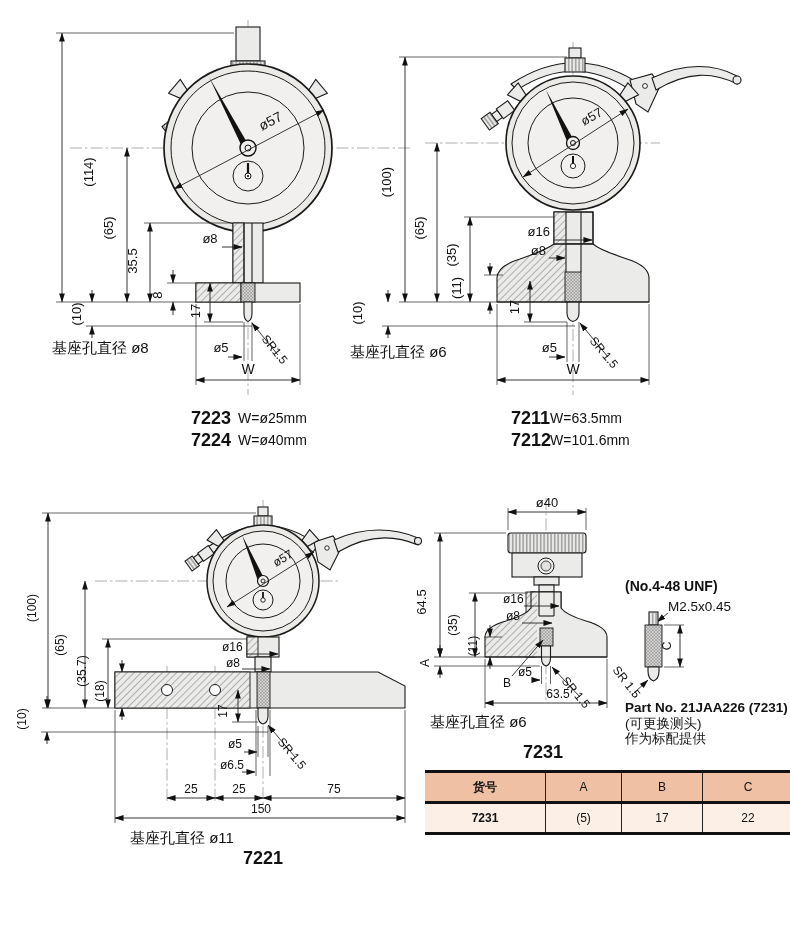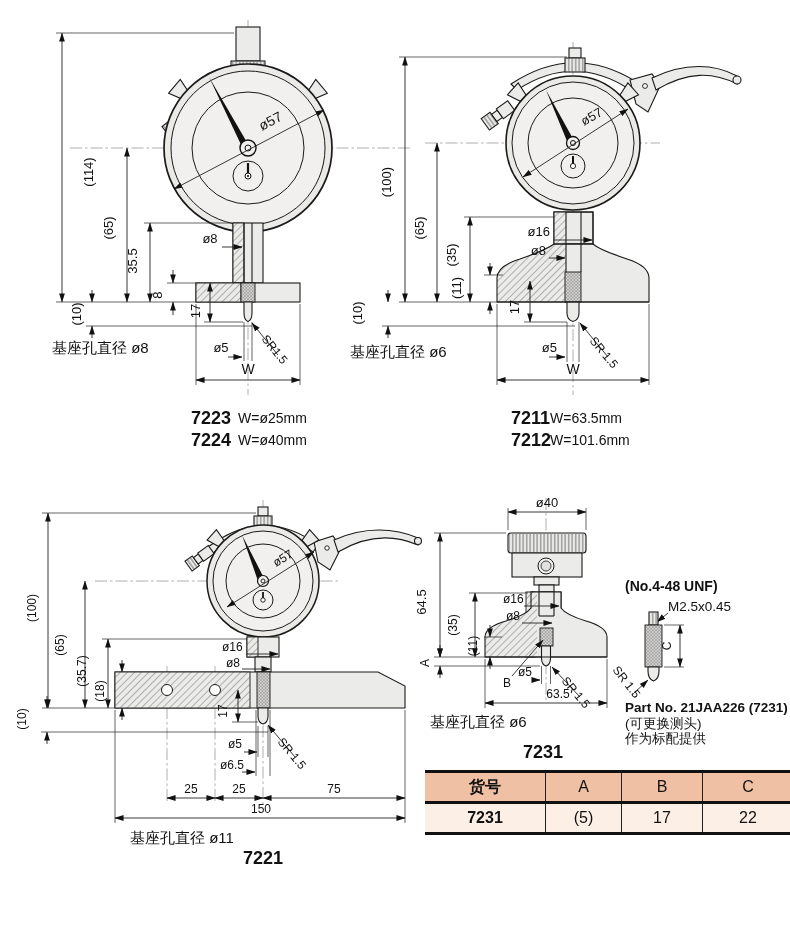--- a/index.html
+++ b/index.html
@@ -16,21 +16,21 @@
   .olw{fill:#f1f0ee;stroke:#1a1a1a;stroke-width:1;}
   .ln{fill:none;stroke:#1a1a1a;stroke-width:1.1;}
   .dim{stroke:#222;stroke-width:0.9;fill:none;}
   .ext{stroke:#222;stroke-width:0.7;fill:none;}
   .cl{stroke:#999;stroke-width:0.8;fill:none;stroke-dasharray:12 3 2.5 3;}
   .hatch{fill:url(#hat);stroke:#1a1a1a;stroke-width:0.9;}
   .knl{fill:url(#kn);stroke:#1a1a1a;stroke-width:0.9;}
   
   #spec-table{position:absolute;left:425px;top:770px;width:365px;border-collapse:collapse;
               border-top:3px solid #111;border-bottom:3px solid #111;table-layout:fixed;}
-  #spec-table td{text-align:center;font-size:16px;color:#111;height:28px;padding:0;}
+  #spec-table td{text-align:center;font-size:12px;color:#111;height:28px;padding:0;}
   #spec-table tr.hd td{background:#efc0a3;border-bottom:3px solid #111;}
   #spec-table tr.bd td{background:#fcefe6;}
   #spec-table td + td{border-left:1.6px solid #222;}
   #spec-table .c0{width:120px;font-weight:bold;}
   #spec-table tr.hd .c0{font-weight:bold;}
   #spec-table .c1{width:75px;} #spec-table .c2{width:80px;} #spec-table .c3{width:90px;}
 </style>
 </head>
 <body>
 

